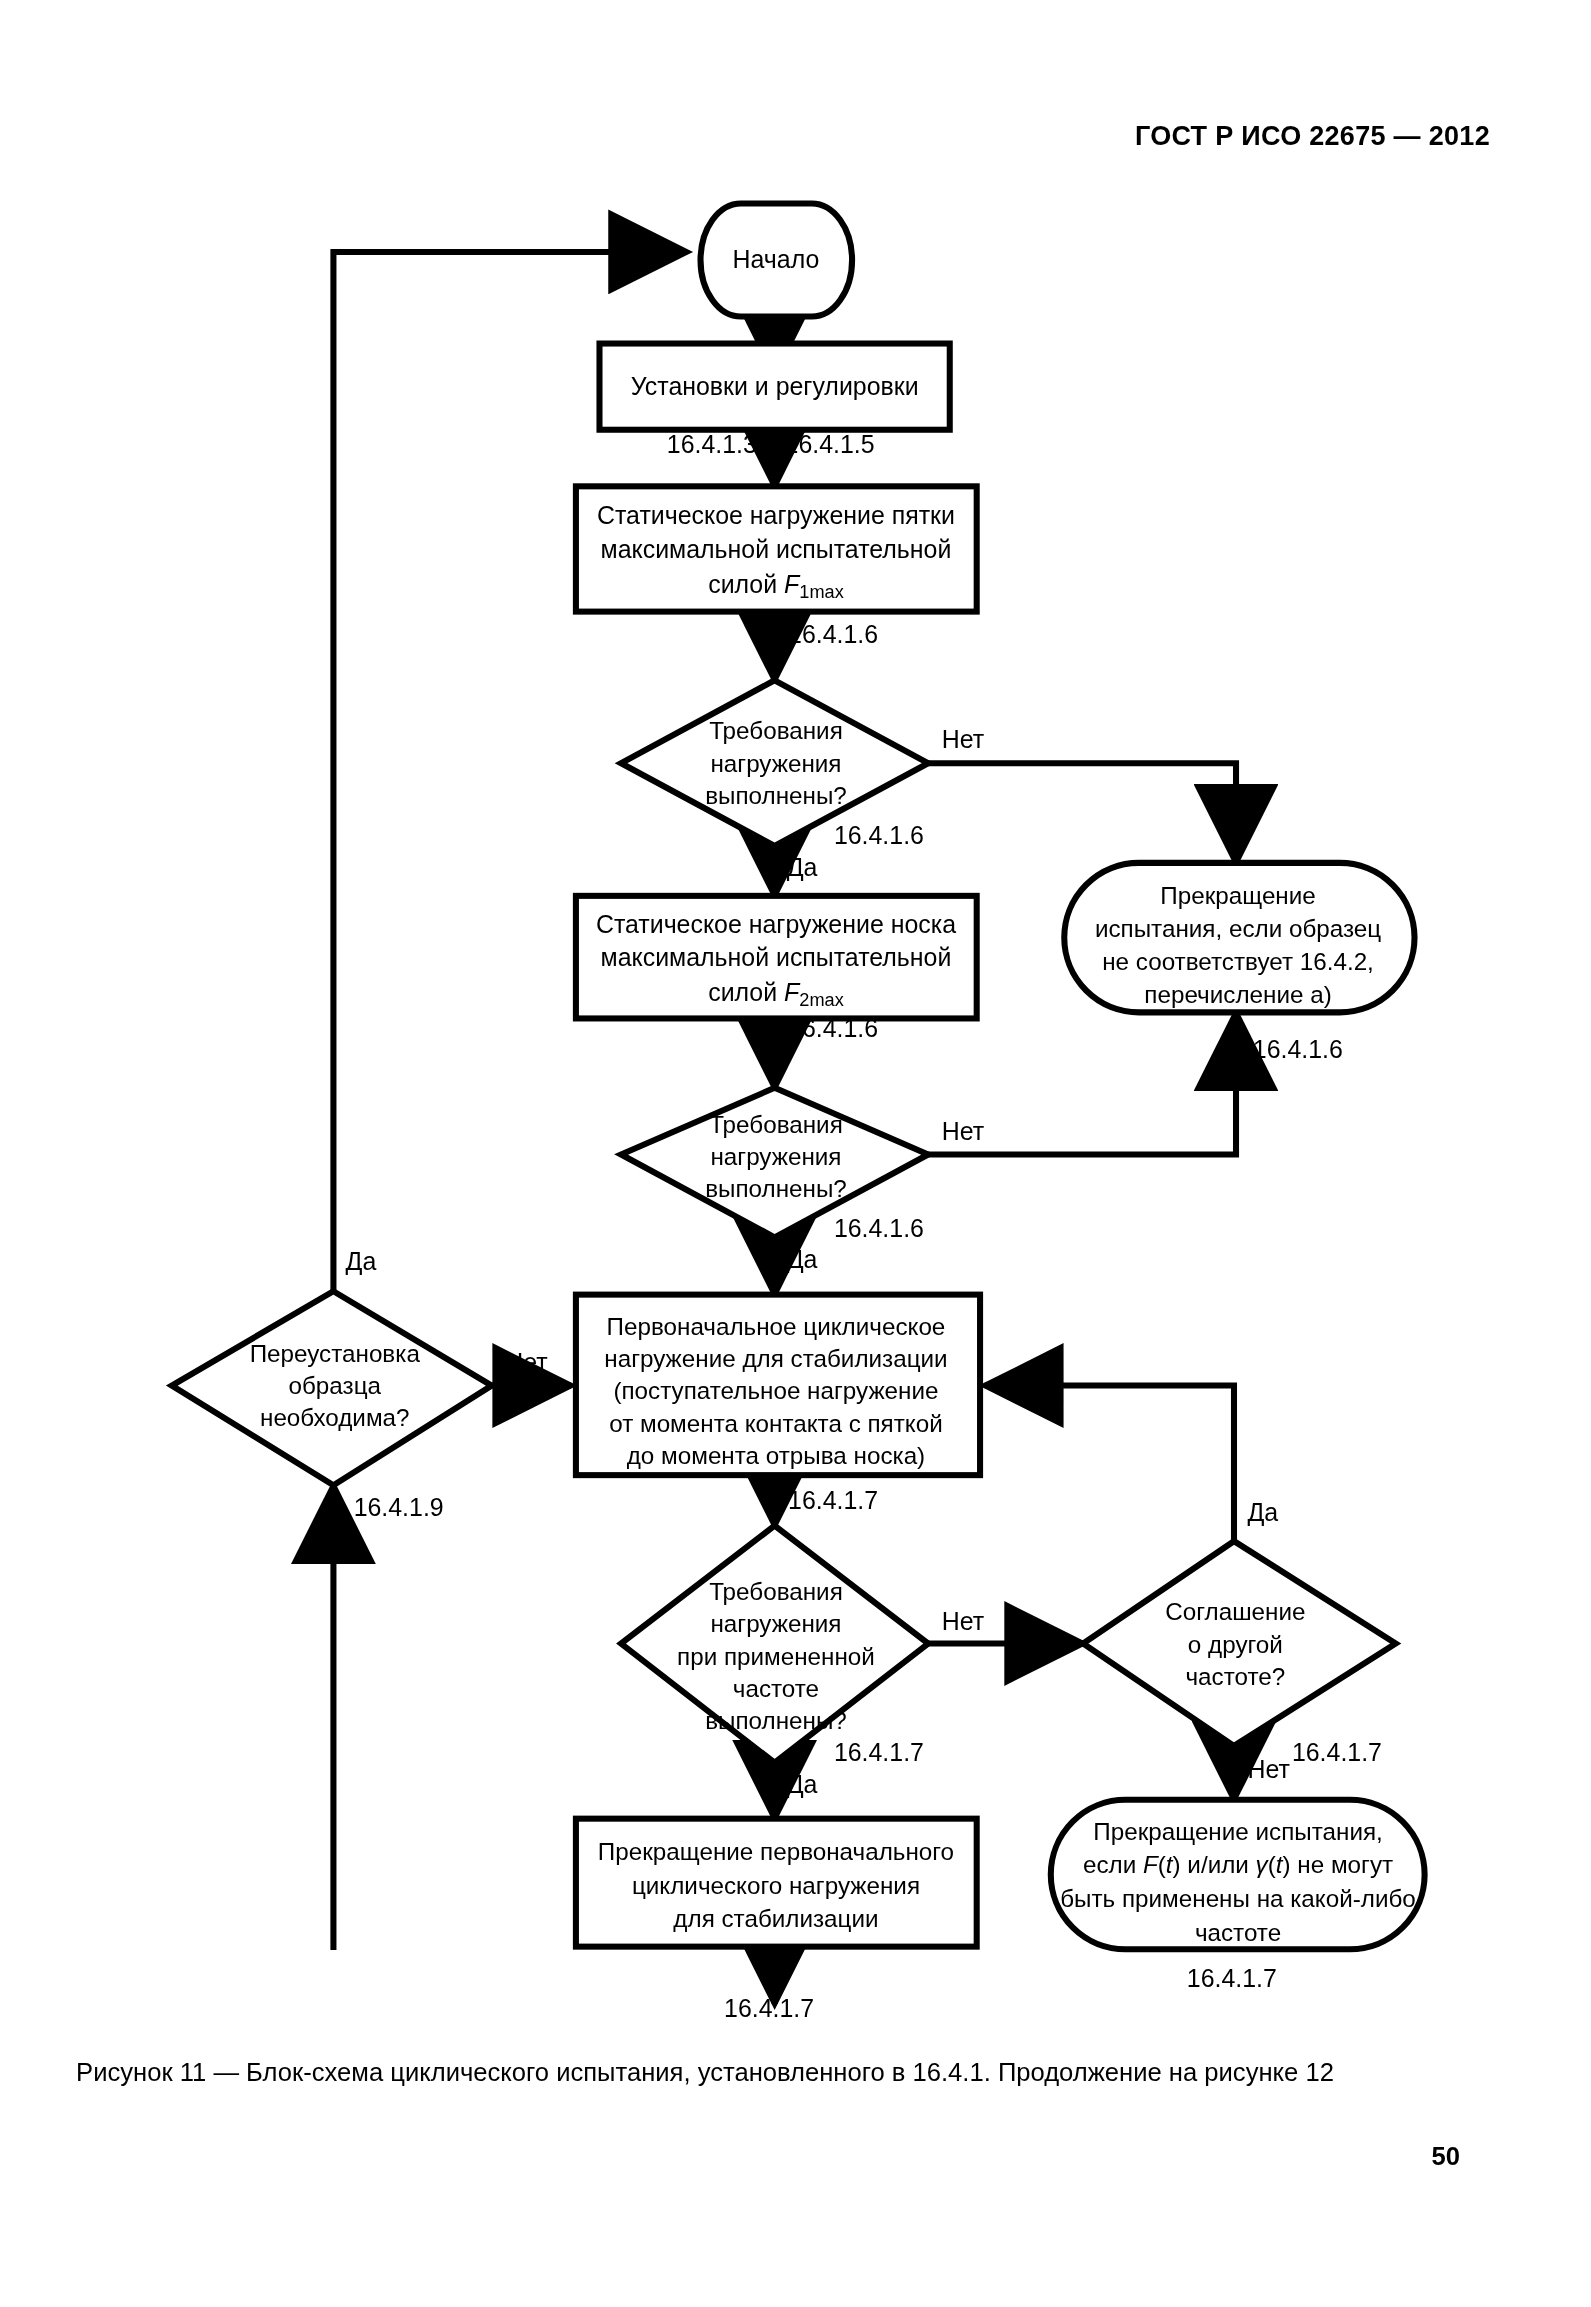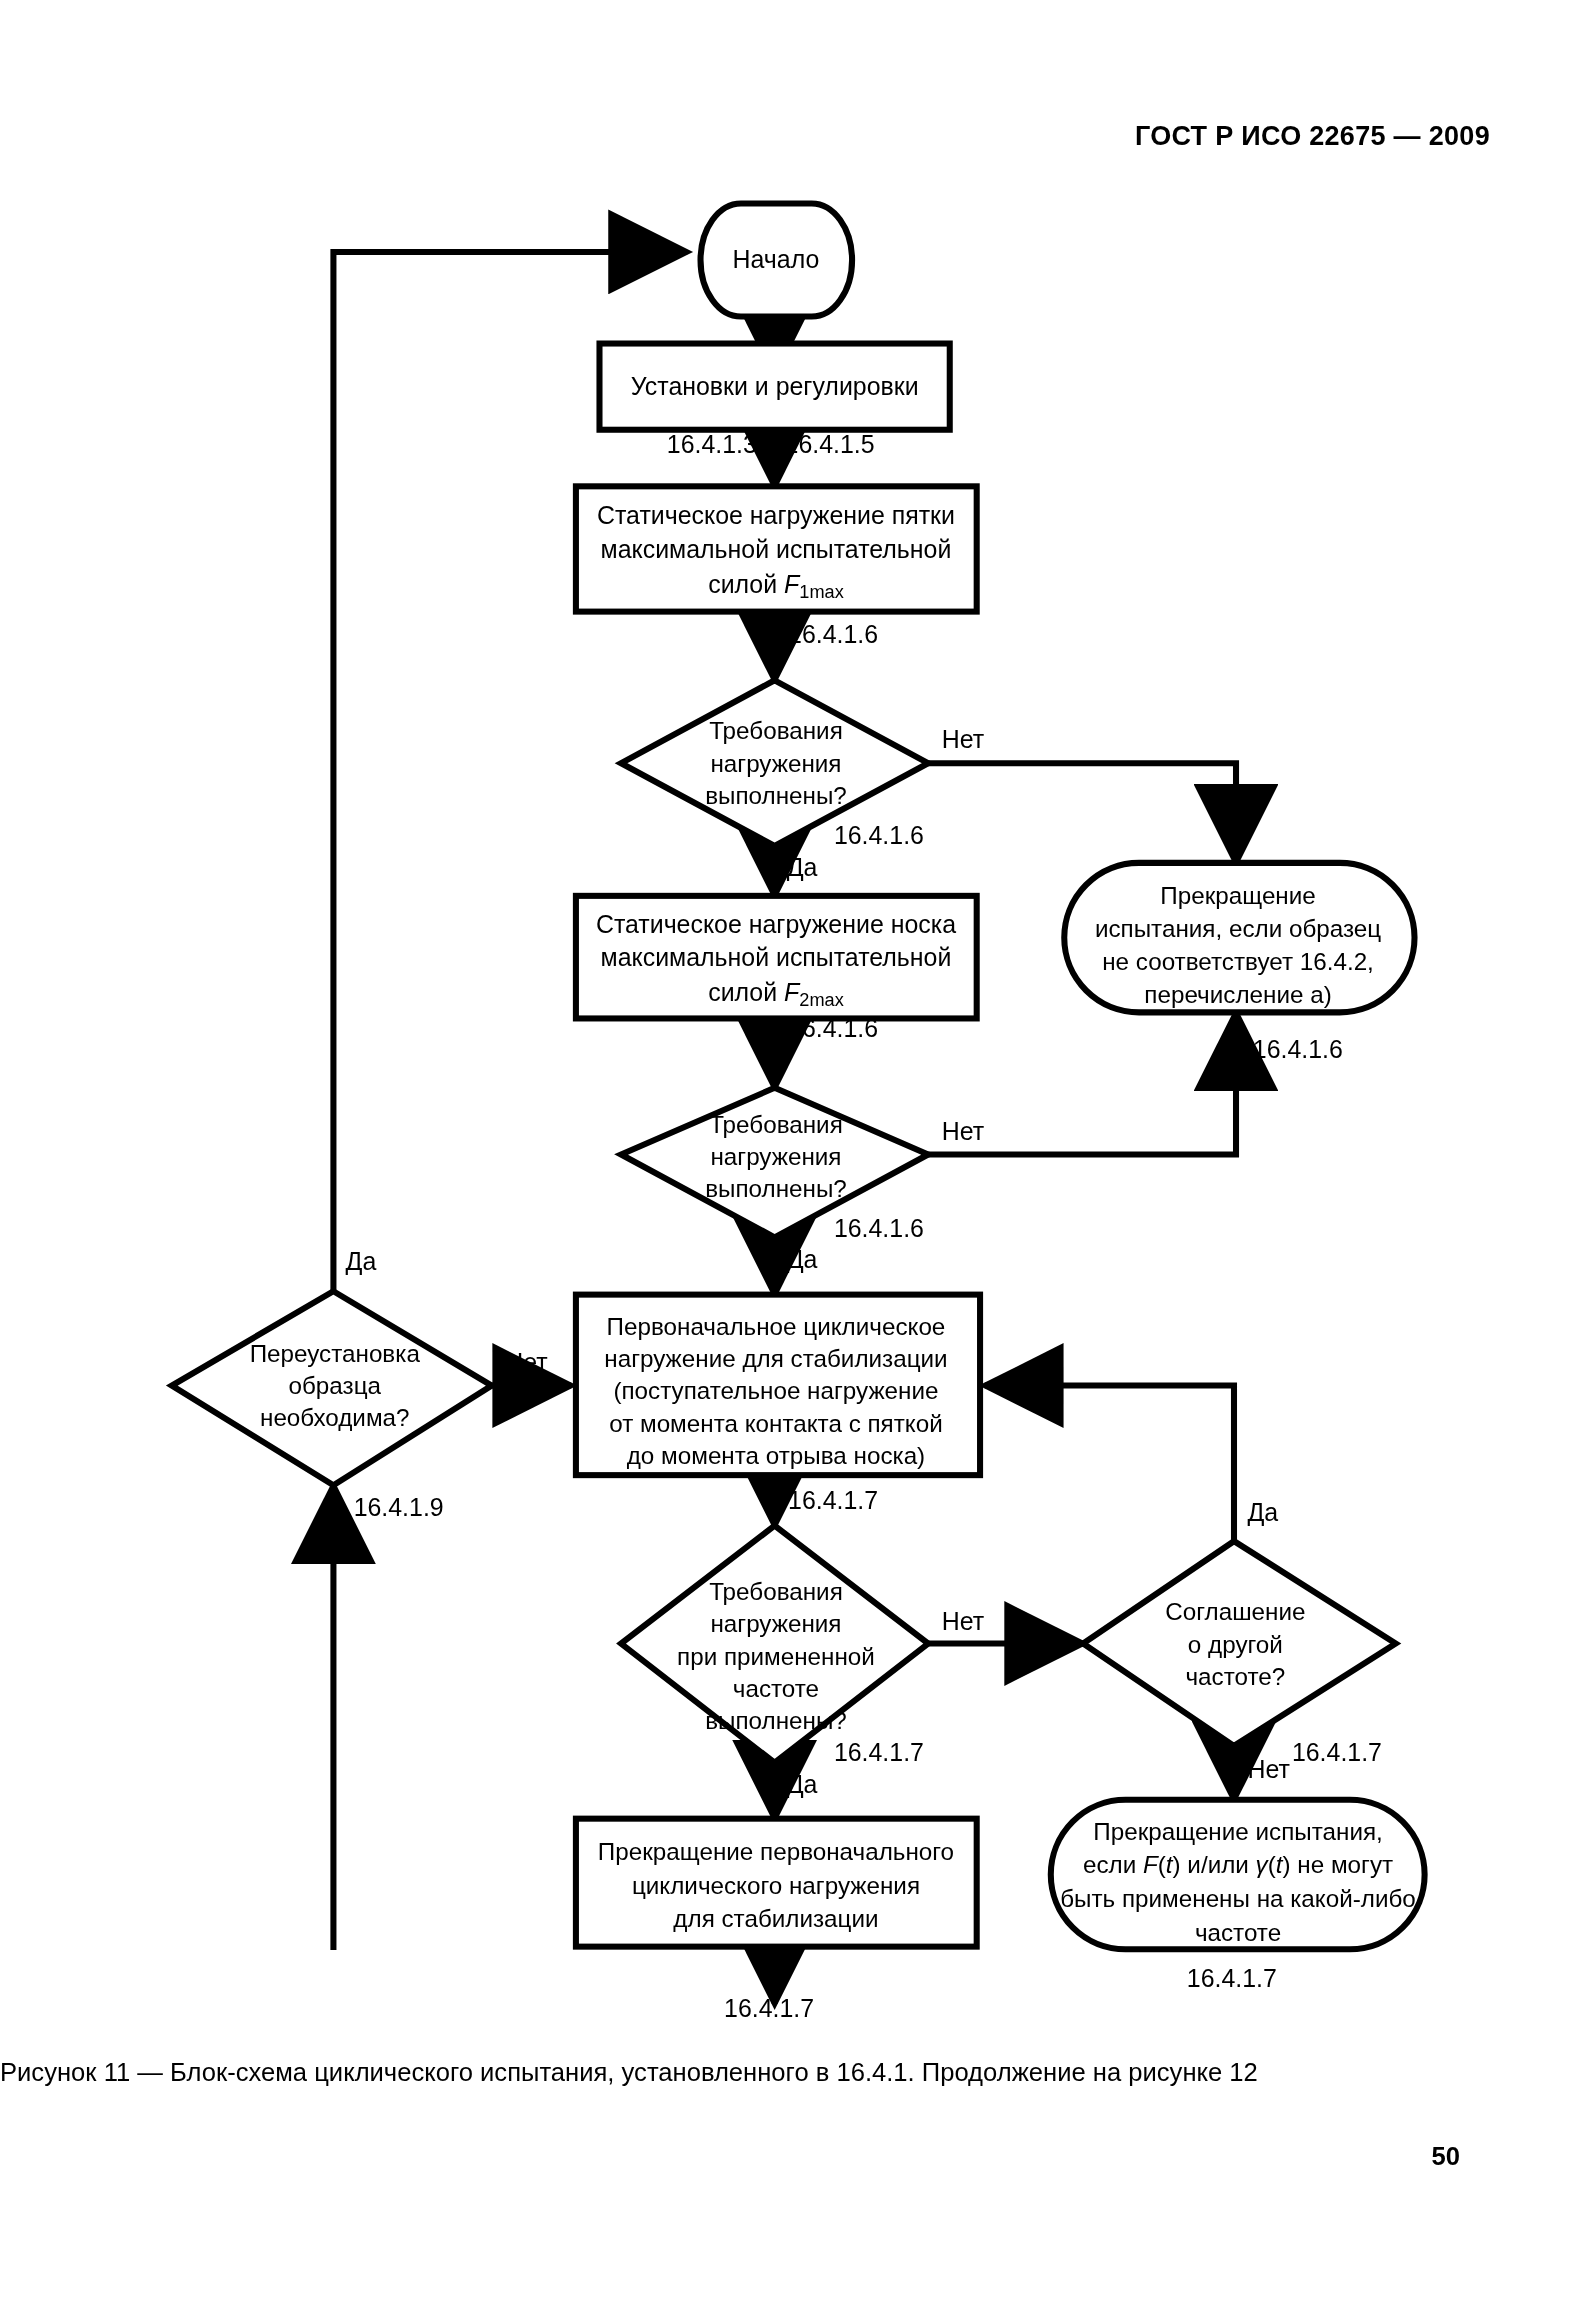--- a/index.html
+++ b/index.html
@@ -1,40 +1,40 @@
 <!DOCTYPE html>
 <html style="font-size:10.8px"><head>
 <meta charset="utf-8">
 <style>
   html,body{margin:0;padding:0;background:#fff;}
   body{width:1591px;height:2307px;position:relative;
        font-family:"Liberation Sans","DejaVu Sans",sans-serif;color:#000;}
   #page{position:absolute;left:0;top:0;width:1591px;height:2307px;overflow:hidden;}
   #header{position:absolute;right:101px;top:121px;font-size:27px;font-weight:bold;
           letter-spacing:0.3px;white-space:nowrap;}
-  #caption{position:absolute;left:0;top:2058px;width:1410px;text-align:left;
+  #caption{position:absolute;left:0;top:2058px;width:1410px;text-align:center;
            font-size:25.6px;}
   #pageno{position:absolute;right:131px;top:2142px;font-size:25.6px;font-weight:bold;}
   svg#flow{position:absolute;left:0;top:0;width:1591px;height:2307px;}
   .shape{fill:#fff;stroke:#000;stroke-width:9;}
   .diam{fill:#fff;stroke:#000;stroke-width:9;}
   .ln{stroke:#000;stroke-width:9;fill:none;}
   .tx{font-family:"Liberation Sans","DejaVu Sans",sans-serif;font-size:37px;
       text-anchor:middle;dominant-baseline:middle;fill:#000;}
   .tx.small{font-size:36px;}
   .lbl{font-family:"Liberation Sans","DejaVu Sans",sans-serif;font-size:37px;fill:#000;}
   .ital{font-style:italic;}
   .sub{font-size:27px;}
 </style>
 </head>
 <body>
 
 <div id="page">
 
-  <div id="header">ГОСТ Р ИСО 22675 — 2009</div>
+  <div id="header">ГОСТ Р ИСО 22675 — 2012</div>
 
   <svg id="flow" viewBox="0 0 2362 3425">
     <defs>
       <marker id="ah" markerWidth="16" markerHeight="14" refX="13" refY="7" orient="auto" markerUnits="strokeWidth">
         <path d="M0,0 L14,7 L0,14 z" fill="#000"></path>
       </marker>
     </defs>
 
     <path class="ln" d="M495,1917 L495,374 L1020,374" marker-end="url(#ah)"></path>
 

